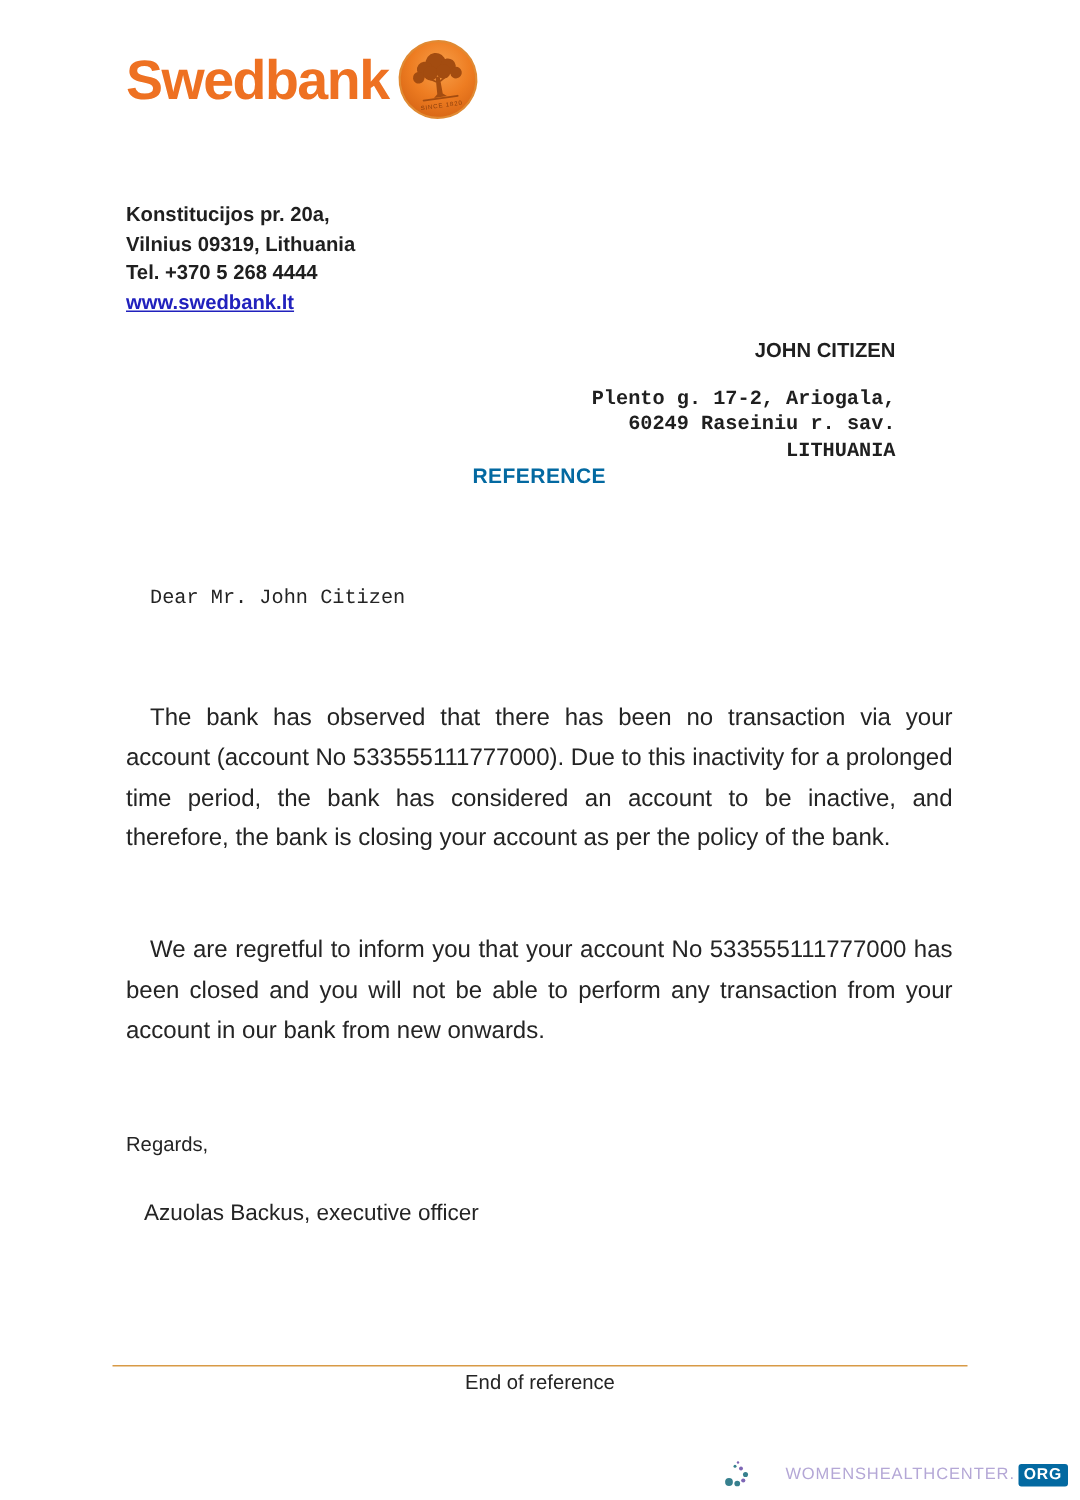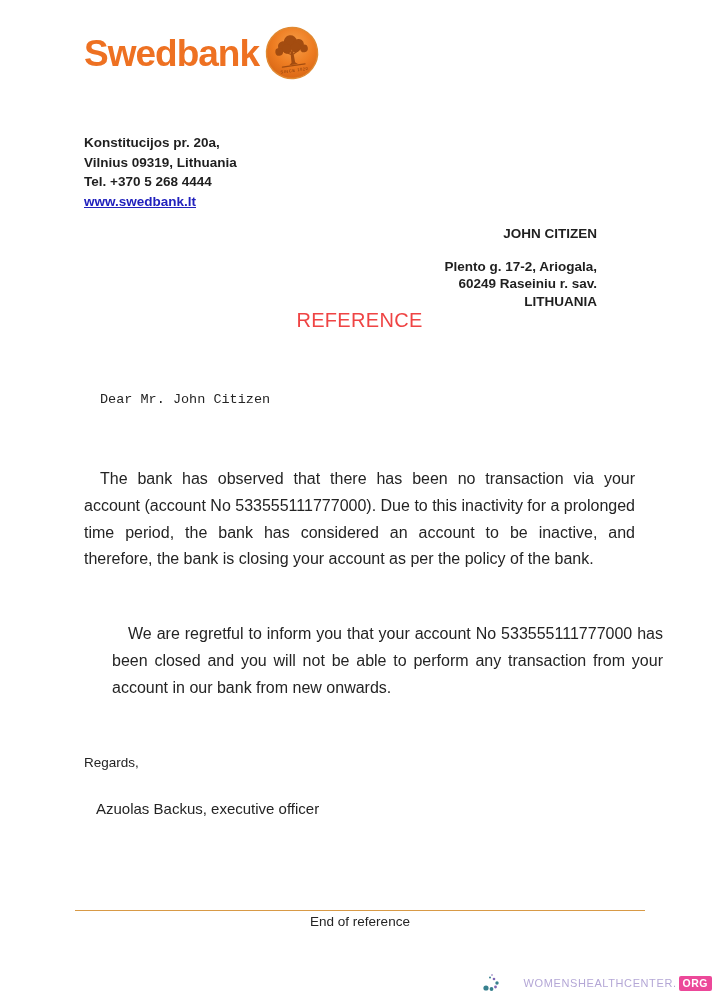--- a/index.html
+++ b/index.html
@@ -13,39 +13,39 @@
     font-size:37px;font-weight:700;letter-spacing:-1px;color:#ee7122;
     line-height:1;
   }
   .emblem{margin-left:6px;transform:rotate(-8deg);}
   
   .sender{position:absolute;left:84px;top:133px;font-size:13.5px;font-weight:700;line-height:19.6px;color:#1f1f1f;}
   .sender a{color:#2121bd;text-decoration:underline;}
   
   .recipient{position:absolute;right:123px;top:190px;text-align:right;font-size:13.5px;font-weight:700;color:#1f1f1f;margin-top:36px;}
   .recipient .r-name{margin-bottom:17px;}
-  .recipient .r-line{line-height:17.3px;}
+  .recipient .r-line{line-height:17.3px;font-family:Liberation Mono, monospace;}
   
   .title{position:absolute;left:84px;top:309px;width:551px;margin:0;text-align:center;
-    font-size:20px;font-weight:400;letter-spacing:.3px;color:#ef4444;}
+    font-size:14px;font-weight:700;letter-spacing:.3px;color:#0369a1;}
   
   .salutation{position:absolute;left:84px;top:392px;margin:0;font-size:13.5px;text-indent:16px;font-family:Liberation Mono, monospace;}
   .para{position:absolute;left:84px;width:551px;margin:0;font-size:16px;line-height:26.8px;
     text-align:justify;text-indent:16px;color:#242424;}
   .para-1{top:466px;}
-  .para-2{top:621px;margin-left:28px;}
+  .para-2{top:621px;}
   .closing{position:absolute;left:84px;top:755px;margin:0;font-size:13.5px;}
   .signature{position:absolute;left:84px;top:788px;margin:12px;font-size:15px;}
   
   .rule{position:absolute;left:75px;top:910px;width:570px;height:0;border-top:1.5px solid #d89a46;}
   .endnote{position:absolute;left:75px;top:914px;width:570px;text-align:center;font-size:13.5px;color:#242424;}
   
   .watermark{position:absolute;right:8px;top:973px;display:flex;align-items:center;}
   .wm-site{color:#b4a7d6;font-size:11px;letter-spacing:.6px;margin-left:20px;}
-  .wm-org{background:#ec4899;color:#ffffff;font-size:10.5px;font-weight:700;
+  .wm-org{background:#0369a1;color:#ffffff;font-size:10.5px;font-weight:700;
     padding:1px 4px 2px 4px;border-radius:2px;margin-left:2px;letter-spacing:.5px;text-align:right;}
 </style>
 </head>
 <body>
 
 <div class="page">
 
   <header class="logo">
     <span class="brand">Swedbank</span>
     <svg class="emblem" width="54" height="54" viewBox="0 0 56 56">

